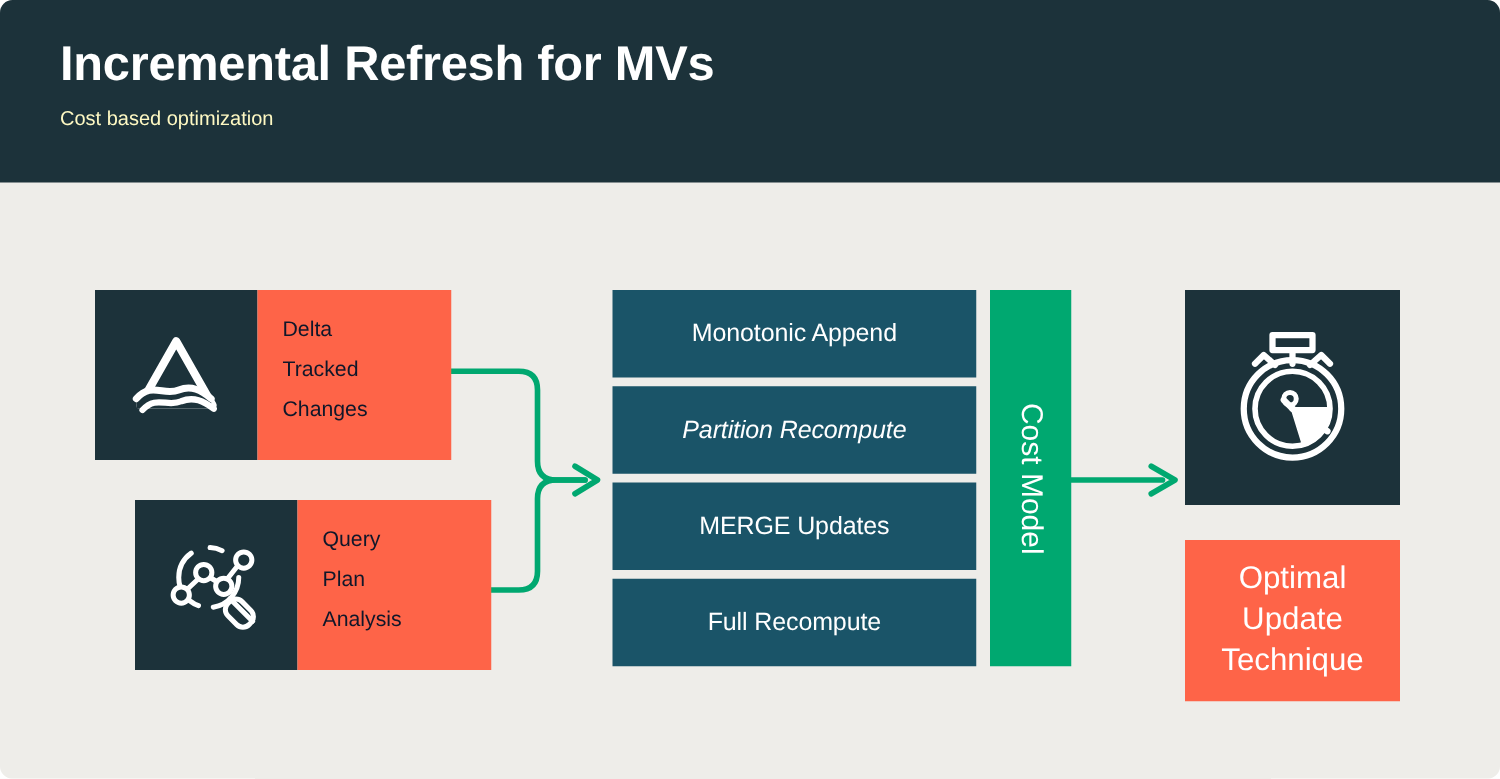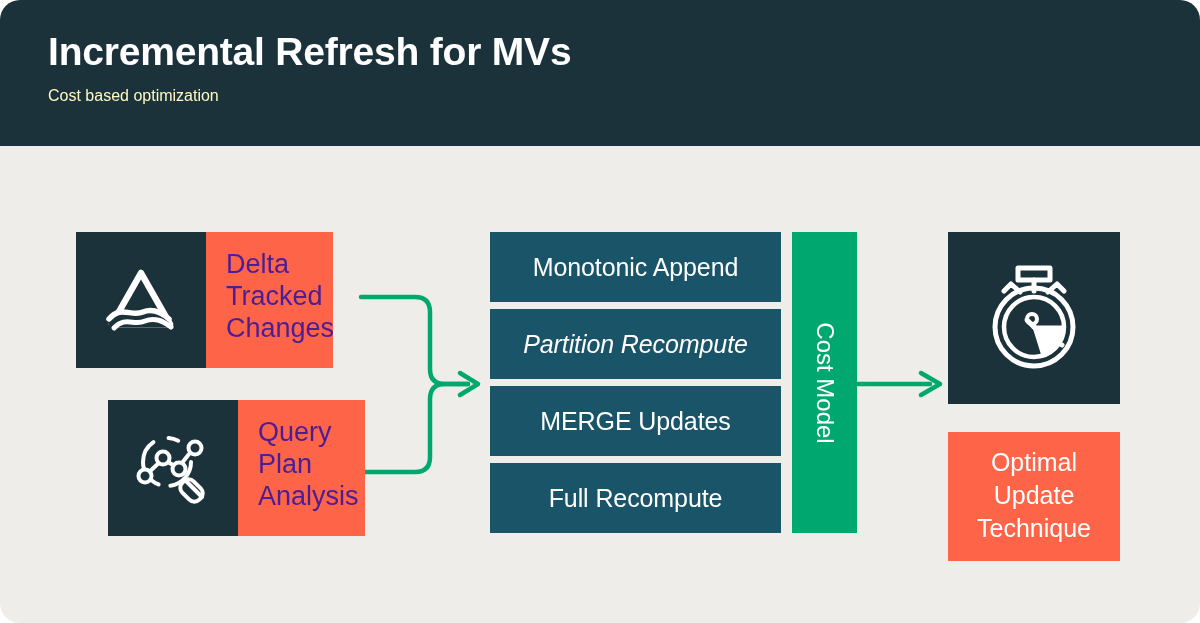--- a/index.html
+++ b/index.html
@@ -12,21 +12,21 @@
     font-family: "Liberation Sans", "DejaVu Sans", sans-serif;
     -webkit-font-smoothing: antialiased;
   }
 
   #infographic {
     position: relative;
     width: 1200px;
     height: 623px;
     background: #EEEDE9;
     overflow: hidden;
-    border-radius: 20px;
+    border-radius: 10px;
   }
 
   
   .header {
     position: absolute;
     left: 0;
     top: 0;
     width: 1200px;
     height: 146px;
     background: #1C323A;
@@ -71,43 +71,43 @@
   .source-icon {
     width: 130px;
     height: 136px;
     background: #1C323A;
     display: flex;
     align-items: center;
     justify-content: center;
     flex: 0 0 auto;
   }
   .source-label {
-    width: 127px;
+    width: 155px;
     height: 136px;
     background: #FE6448;
-    color: #4c1d95;
-    font-size: 27px;
+    color: #0f172a;
+    font-size: 17px;
     line-height: 32px;
     box-sizing: border-box;
     padding: 16px 0 0 20px;
     flex: 0 0 auto;
   }
 
   
   .option-box {
     position: absolute;
     left: 490px;
     width: 291px;
     height: 70px;
     background: #1A5468;
     color: #FFFFFF;
     display: flex;
     align-items: center;
     justify-content: center;
-    font-size: 25px;
+    font-size: 20px;
     letter-spacing: -0.1px;
   }
   .option-box.opt-1 { top: 86px; }
   .option-box.opt-2 { top: 163px; font-style: italic; }
   .option-box.opt-3 { top: 240px; }
   .option-box.opt-4 { top: 317px; }
 
   
   .cost-bar {
     position: absolute;

